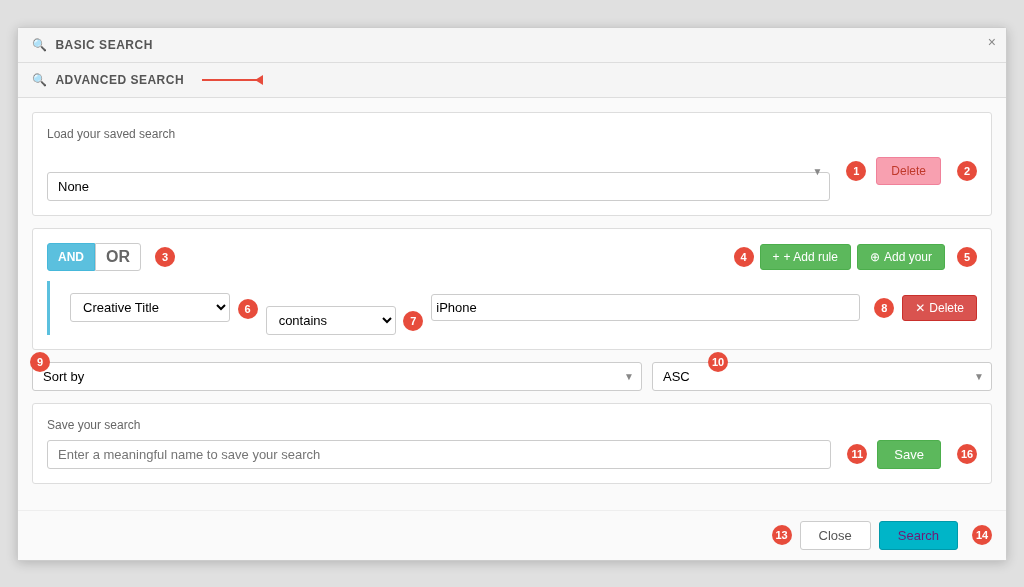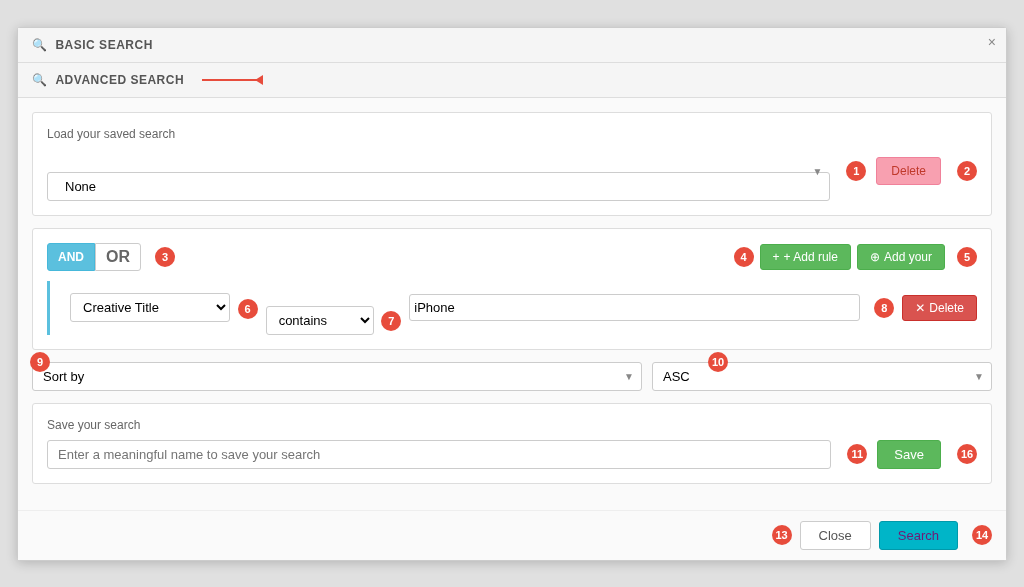--- a/index.html
+++ b/index.html
@@ -87,21 +87,21 @@
       display: flex;
       align-items: center;
       gap: 10px;
     }
     .saved-search-select-wrap {
       position: relative;
       flex: 1;
     }
     .saved-search-select {
       width: 100%;
-      padding: 6px 17px;
+      padding: 6px 10px;
       border: 1px solid #ccc;
       border-radius: 3px;
       appearance: none;
       background: #fff;
       font-size: 13px;
       cursor: pointer;
       margin-top: 31px;
     }
     .select-arrow {
       position: absolute;
@@ -200,21 +200,21 @@
       border: 1px solid #ccc;
       border-radius: 3px;
       font-size: 13px;
       background: #fff;
       cursor: pointer;
     }
     .rule-field-select {
       width: 160px;
     }
     .rule-condition-select {
-      width: 108px;
+      width: 130px;
       margin-top: 25px;
     }
     .rule-value-input {
       flex: 1;
       padding: 5px 4px;
       border: 1px solid #ccc;
       border-radius: 3px;
       font-size: 13px;
     }
     .btn-delete-rule {

